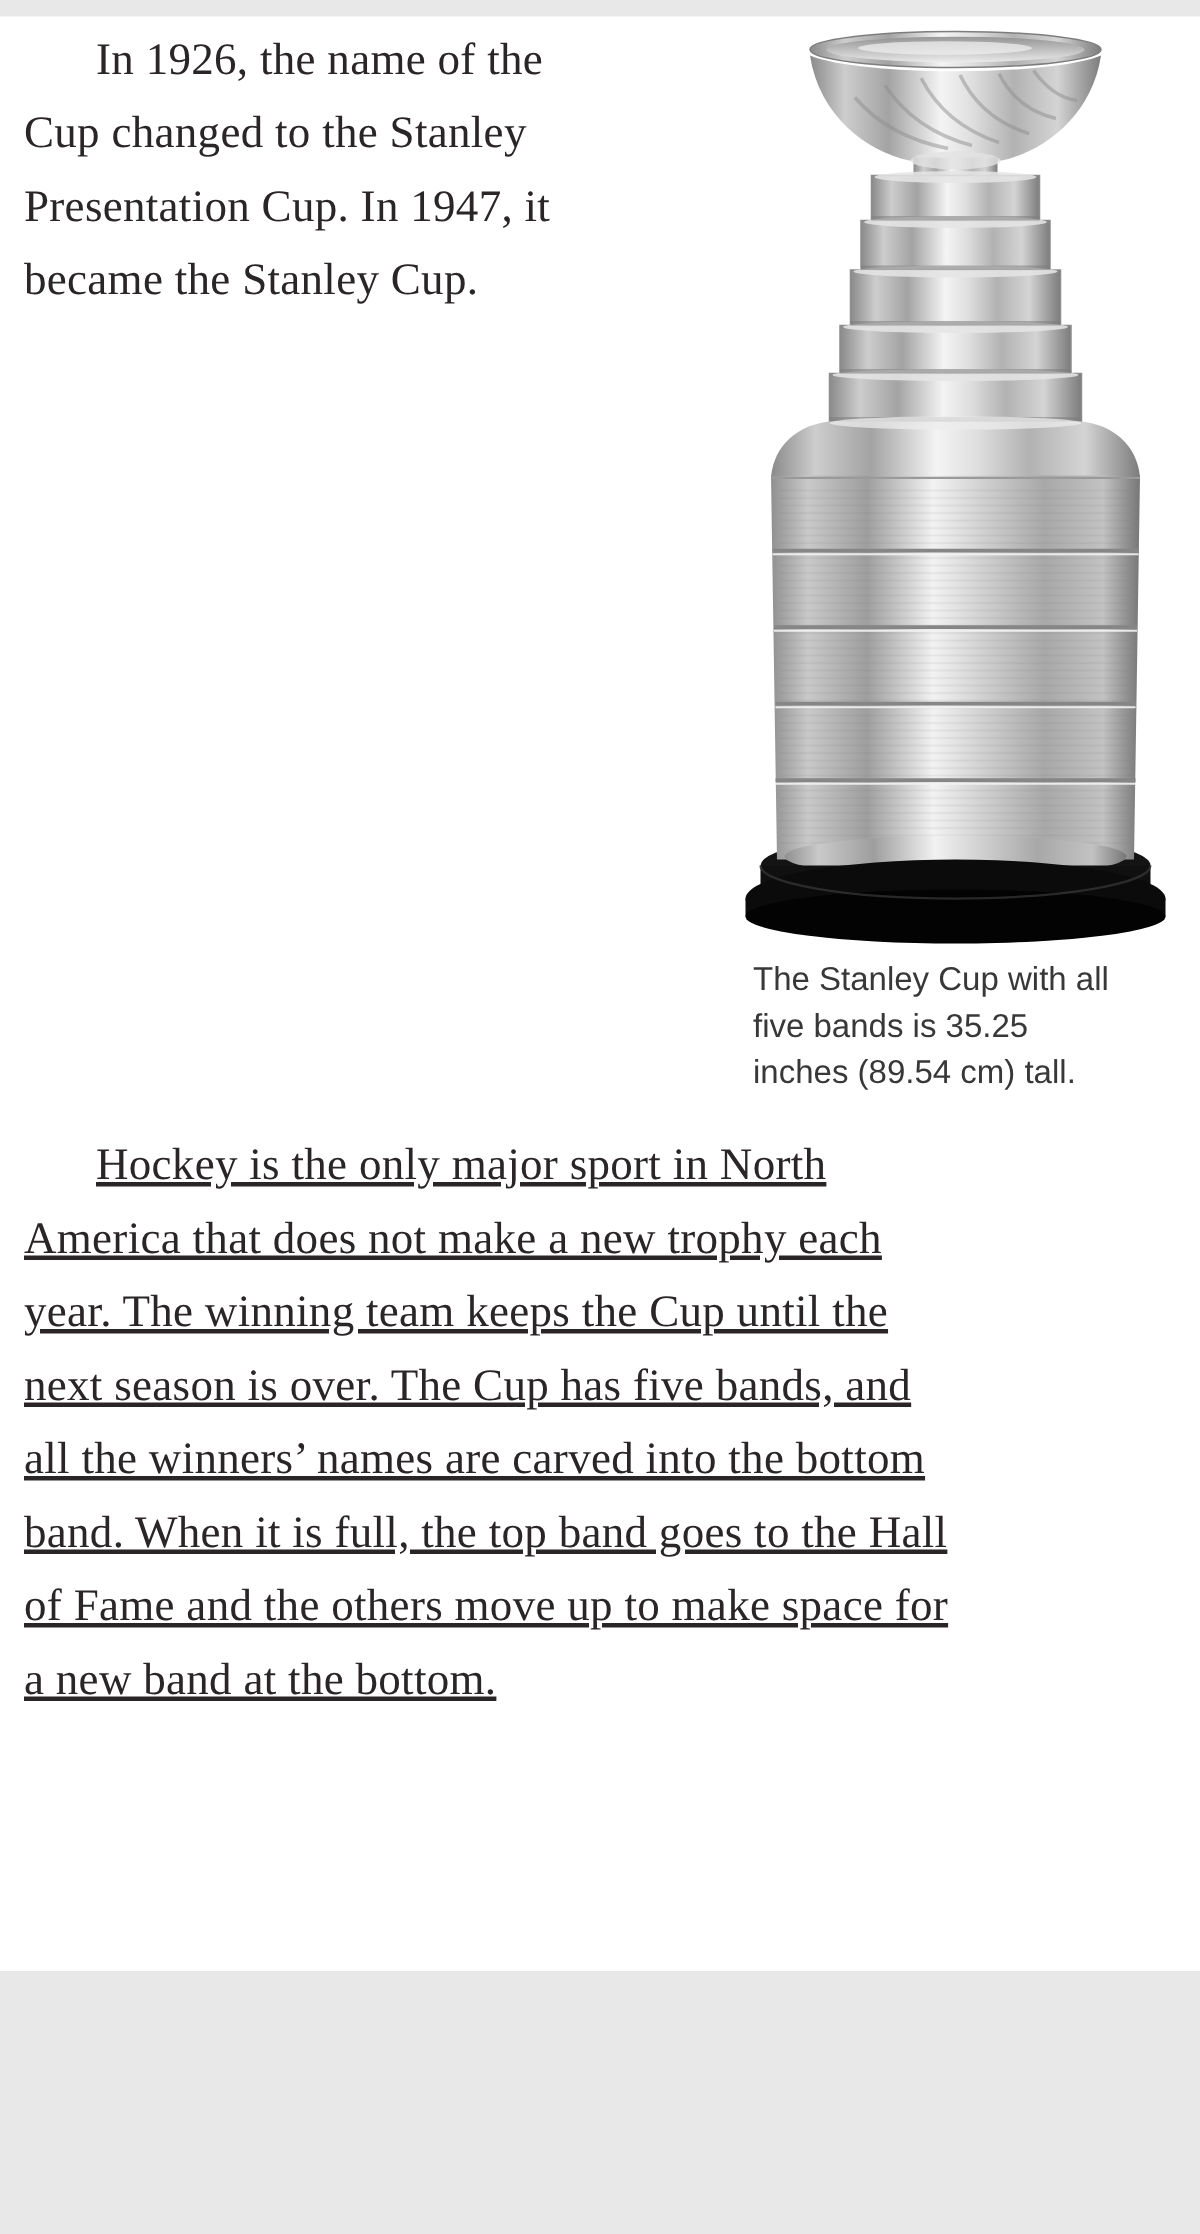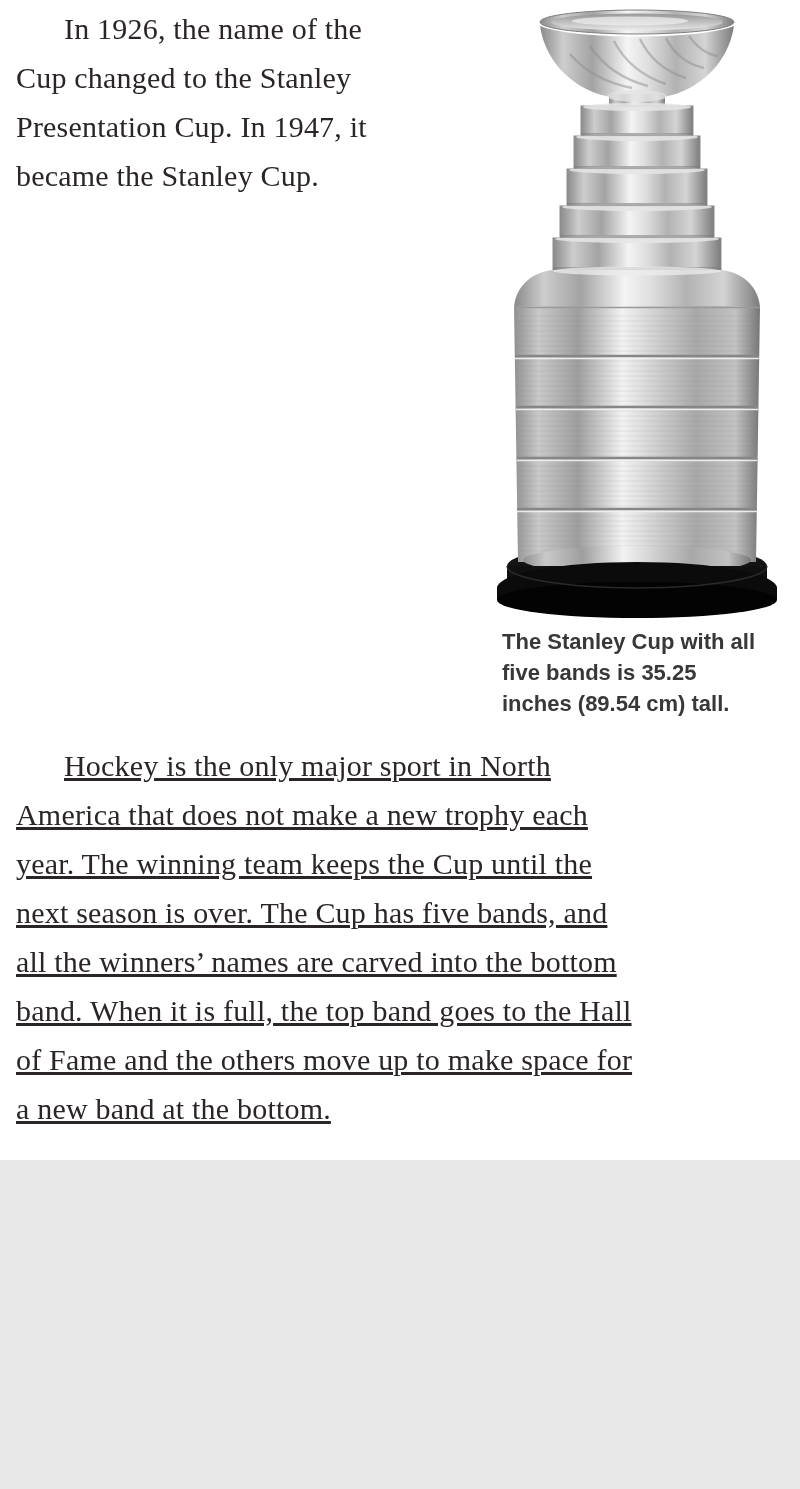--- a/index.html
+++ b/index.html
@@ -1,20 +1,20 @@
 <!DOCTYPE html>
 <html><head>
 <meta charset="utf-8">
 <style>
   html, body { margin: 0; padding: 0; background: #e8e8e8; }
   .page {
     position: relative;
     width: 800px;
-    height: 1160px;
-    margin: 0 auto;
+    height: 1303px;
+    margin: 11px auto;
     background: #ffffff;
     overflow: hidden;
     font-family: "Liberation Serif", serif;
   }
   .content {
     position: absolute;
     left: 16px;
     top: 0;
     width: 782px;
   }
@@ -31,21 +31,21 @@
     line-height: 49px;
     color: #2a2628;
     white-space: pre-line;
     text-indent: 48px;
     letter-spacing: 0.2px;
   }
   p.body.second { margin-top: 22px; }
   p.body.full { margin-top: 30px; width: 782px; }
   p.body.full.last { margin-top: 22px; text-decoration: underline; }
 
-  figure.cup-figure { margin: 0; padding: 0; font-weight: bold; }
+  figure.cup-figure { margin: 0; padding: 0; }
   .trophy-wrap { width: 312px; height: 618px; }
   figcaption.caption {
     margin: 4px 0 0 20px;
     width: 276px;
     font-family: "Liberation Sans", sans-serif;
     font-size: 22px;
     line-height: 31px;
     color: #383838;
     white-space: pre-line;
   }

